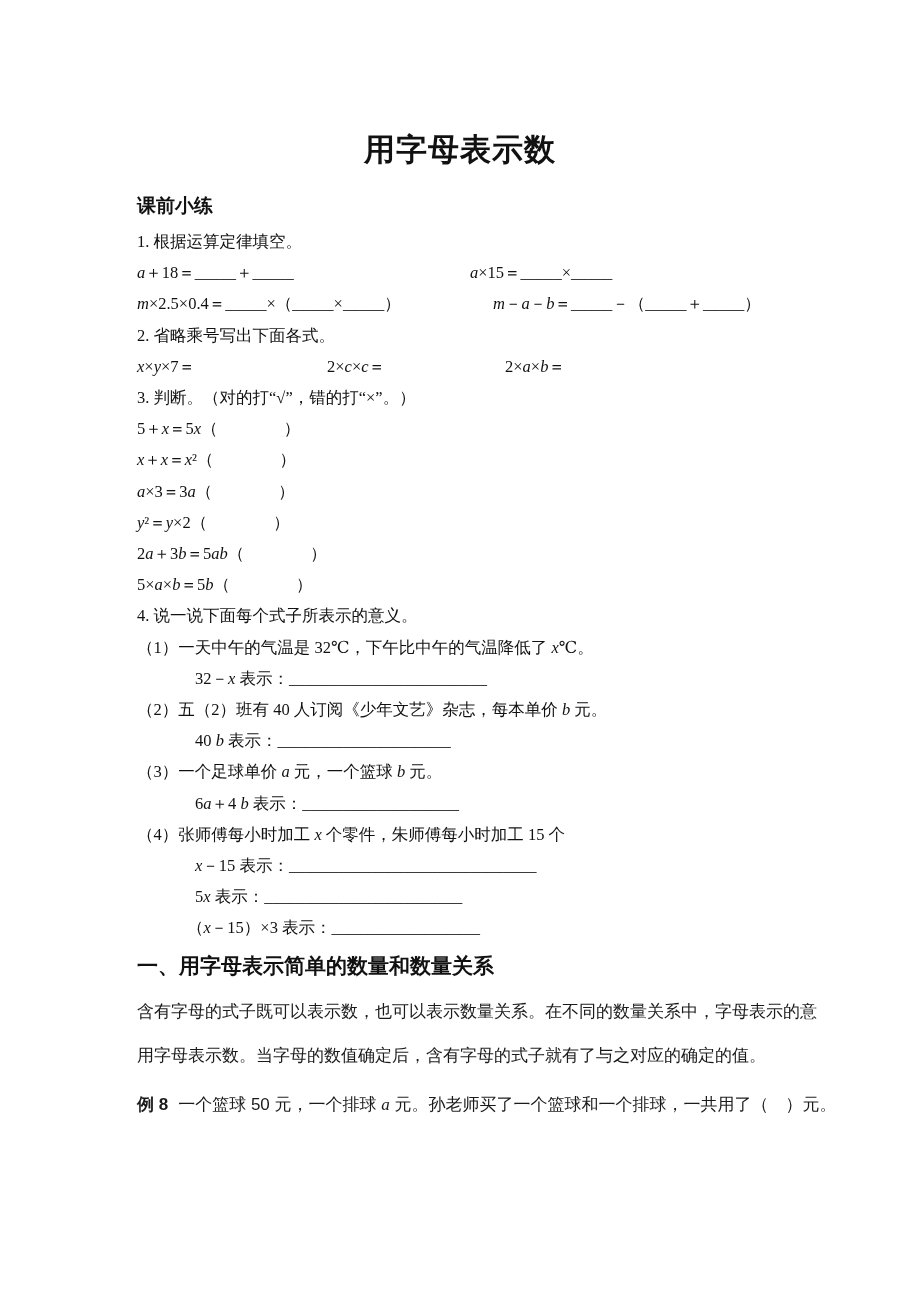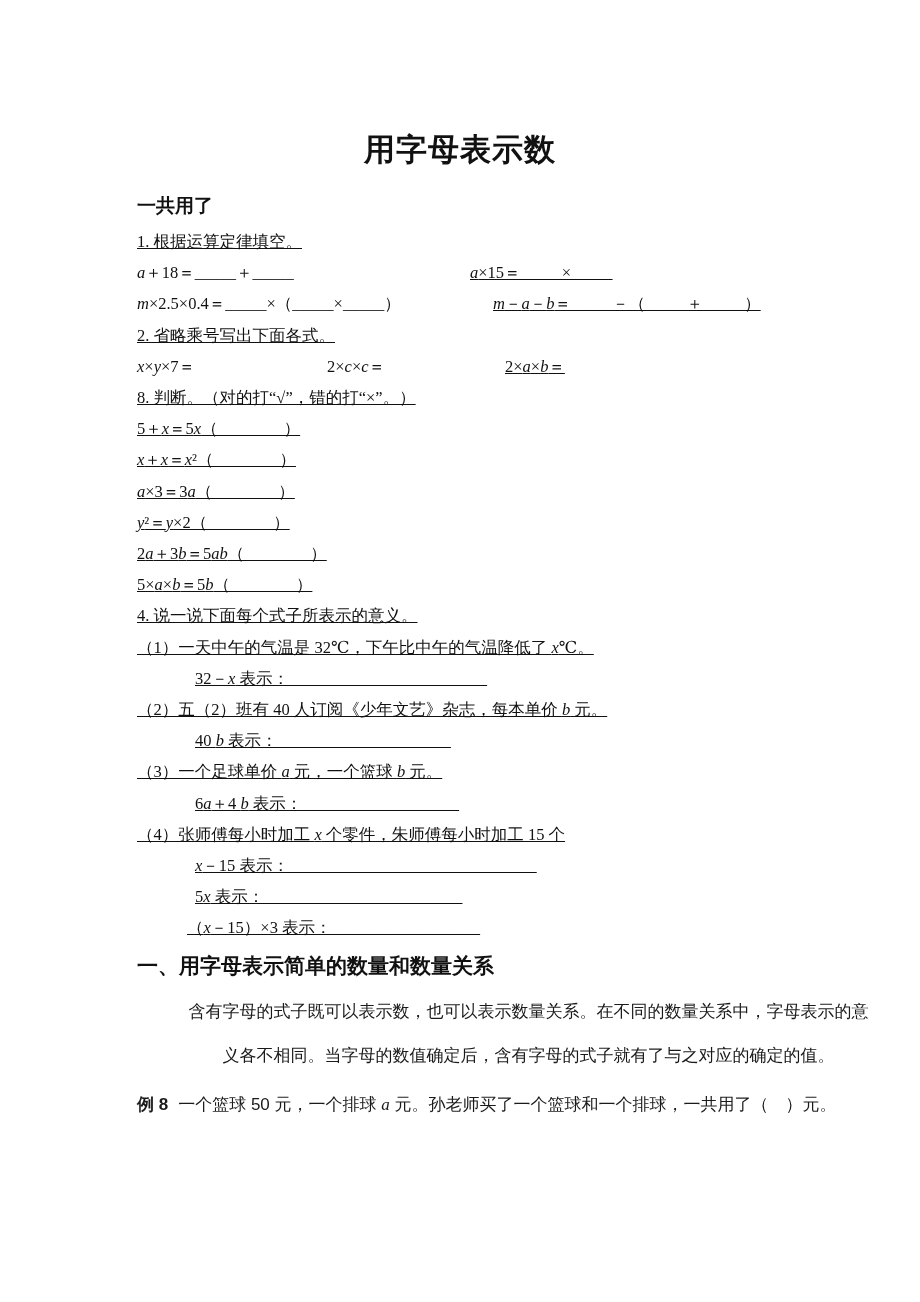--- a/index.html
+++ b/index.html
@@ -24,21 +24,21 @@
   }
   
   .pre-heading {
     margin:22px 0 0 137px;
     font-family:"Liberation Sans","DejaVu Sans",sans-serif;
     font-weight:bold;
     font-size:19px;
     line-height:24px;
   }
   
-  .ex { margin-top:8px;text-decoration:underline; }
+  .ex { margin-top:8px; }
   .ex-line {
     margin-left:137px;
     font-family:"Liberation Serif","DejaVu Serif",serif;
     font-size:16.5px;
     line-height:31.2px;
     white-space:nowrap;
   }
   .ex-line i { font-style:italic; font-family:"Liberation Serif","DejaVu Serif",serif; }
   .ex-line.indent { margin-left:195px; }
   .ex-line.indent-paren { margin-left:187px; }
@@ -48,58 +48,58 @@
   .w190 { width:190px; } .w178 { width:178px; }
   
   .sec2 { margin-top:10px; }
   .sec2-heading {
     margin-left:137px;
     font-family:"Liberation Sans","DejaVu Sans",sans-serif;
     font-weight:bold;
     font-size:21px;
     line-height:24px;
   }
-  .sec2-para { margin-top:12px;text-align:center; }
+  .sec2-para { margin-top:12px; }
   .sec2-line {
     margin-left:137px;
     font-family:"Liberation Sans","DejaVu Sans",sans-serif;
     font-size:17px;
     line-height:44px;
     white-space:nowrap;
     color:#1a1a1a;
   }
   .sec2-line i { font-style:italic; font-family:"Liberation Serif","DejaVu Serif",serif; }
   .example { margin-top:5px; }
   .example .ex-label { font-weight:bold; margin-right:10px; }
 </style>
 </head>
 <body>
 
 <div class="page">
 
   <h1 class="doc-title">用字母表示数</h1>
 
-  <h2 class="pre-heading">一共用了</h2>
+  <h2 class="pre-heading">课前小练</h2>
 
   <div class="ex">
 
     <div class="ex-line">1. 根据运算定律填空。</div>
     <div class="ex-line">
       <span class="col w333"><i>a</i>＋18＝_____＋_____</span><span><i>a</i>×15＝_____×_____</span>
     </div>
     <div class="ex-line">
       <span class="col w356"><i>m</i>×2.5×0.4＝_____×（_____×_____）</span><span><i>m</i>－<i>a</i>－<i>b</i>＝_____－（_____＋_____）</span>
     </div>
 
     <div class="ex-line">2. 省略乘号写出下面各式。</div>
     <div class="ex-line">
       <span class="col w190"><i>x</i>×<i>y</i>×7＝</span><span class="col w178">2×<i>c</i>×<i>c</i>＝</span><span>2×<i>a</i>×<i>b</i>＝</span>
     </div>
 
-    <div class="ex-line">8. 判断。（对的打“√”，错的打“×”。）</div>
+    <div class="ex-line">3. 判断。（对的打“√”，错的打“×”。）</div>
     <div class="ex-line">5＋<i>x</i>＝5<i>x</i>（　　　　）</div>
     <div class="ex-line"><i>x</i>＋<i>x</i>＝<i>x</i>²（　　　　）</div>
     <div class="ex-line"><i>a</i>×3＝3<i>a</i>（　　　　）</div>
     <div class="ex-line"><i>y</i>²＝<i>y</i>×2（　　　　）</div>
     <div class="ex-line">2<i>a</i>＋3<i>b</i>＝5<i>ab</i>（　　　　）</div>
     <div class="ex-line">5×<i>a</i>×<i>b</i>＝5<i>b</i>（　　　　）</div>
 
     <div class="ex-line">4. 说一说下面每个式子所表示的意义。</div>
     <div class="ex-line">（1）一天中午的气温是 32℃，下午比中午的气温降低了 <i>x</i>℃。</div>
     <div class="ex-line indent">32－<i>x</i> 表示：________________________</div>
@@ -111,20 +111,20 @@
     <div class="ex-line indent"><i>x</i>－15 表示：______________________________</div>
     <div class="ex-line indent">5<i>x</i> 表示：________________________</div>
     <div class="ex-line indent-paren">（<i>x</i>－15）×3 表示：__________________</div>
 
   </div>
 
   <div class="sec2">
     <h3 class="sec2-heading">一、用字母表示简单的数量和数量关系</h3>
     <div class="sec2-para">
       <div class="sec2-line">含有字母的式子既可以表示数，也可以表示数量关系。在不同的数量关系中，字母表示的意</div>
-      <div class="sec2-line">义各不相同。当字母的数值确定后，含有字母的式子就有了与之对应的确定的值。</div>
+      <div class="sec2-line">用字母表示数。当字母的数值确定后，含有字母的式子就有了与之对应的确定的值。</div>
     </div>
     <div class="sec2-line example">
       <span class="ex-label">例 8</span><span>一个篮球 50 元，一个排球 <i>a</i> 元。孙老师买了一个篮球和一个排球，一共用了（　）元。</span>
     </div>
   </div>
 
 </div>
 
 </body></html>

